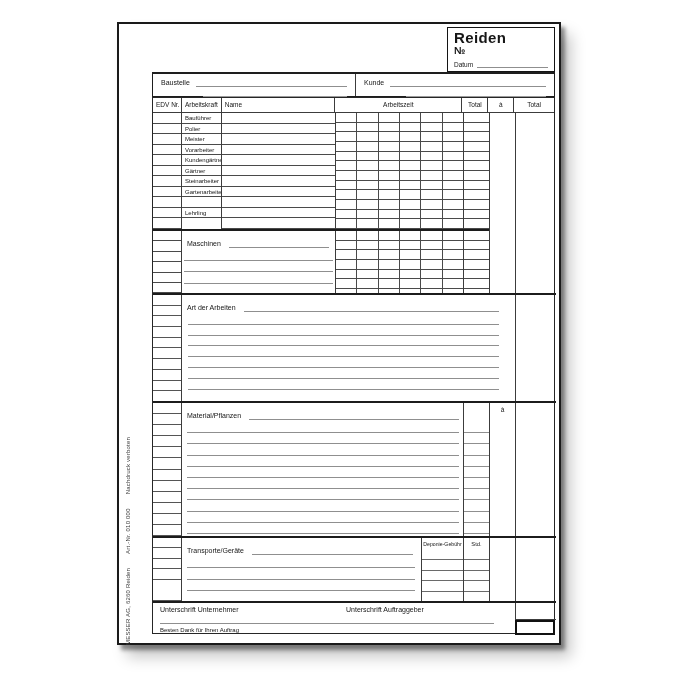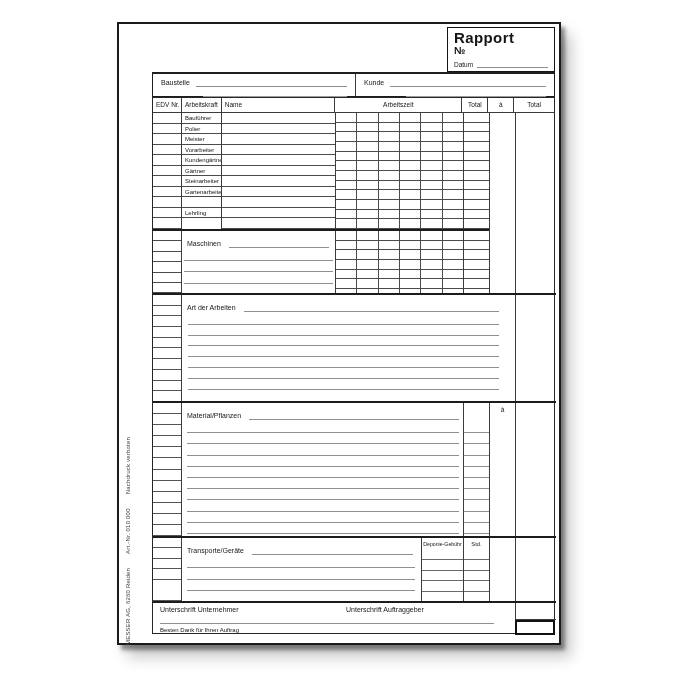--- a/index.html
+++ b/index.html
@@ -83,21 +83,21 @@
 
 <div class="paper">
 
   <div class="margin-text">
     <span>MESSER AG, 6260 Reiden</span>
     <span>Art.-Nr. 010 000</span>
     <span>Nachdruck verboten</span>
   </div>
 
   <div class="abs rapport-box">
-    <div class="rapport-title">Rapport</div>
+    <div class="rapport-title">Reiden</div>
     <div class="rapport-no">№</div>
     <div class="datum-row">
       <span class="lbl">Datum</span>
       <span class="rule" style="flex:1;margin-left:4px;height:7px;"></span>
     </div>
   </div>
 
   <div class="abs topbox">
     <div class="tophalf first">
       <div class="fieldrow">

